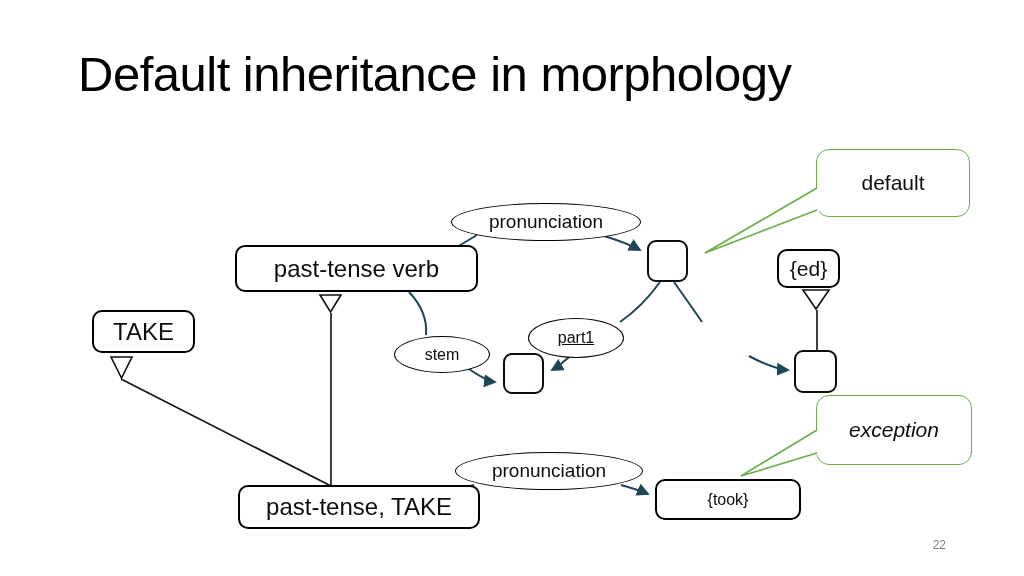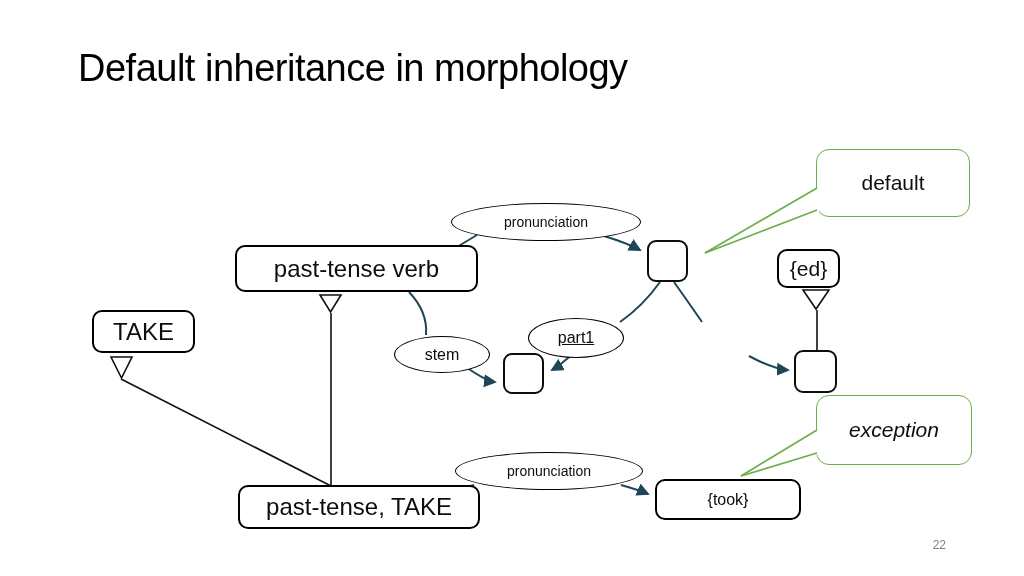--- a/index.html
+++ b/index.html
@@ -11,21 +11,21 @@
   .slide{
     position:relative;
     width:1024px;height:576px;
     background:#fff;
     overflow:hidden;
     font-family:"Liberation Sans", sans-serif;
     color:var(--ink);
   }
   .title{
     position:absolute;left:78px;top:48px;
-    font-size:38px;line-height:1.1;font-weight:400;
+    font-size:49px;line-height:1.1;font-weight:400;
     letter-spacing:-0.5px;color:#000;
     white-space:nowrap;
   }
   svg.layer{position:absolute;left:0;top:0;pointer-events:none;}
   #connector-layer{z-index:1;}
   #callout-tail-layer{z-index:3;}
   .node{
     position:absolute;z-index:2;
     display:flex;align-items:center;justify-content:center;
     background:#fff;box-sizing:border-box;
@@ -37,21 +37,21 @@
   .ellipsenode{
     border:1.6px solid #000;border-radius:50%;
   }
   .calloutnode{
     border:1.7px solid var(--green);border-radius:13px;
   }
   .fs24{font-size:24px;margin-left:28px;}
   .fs22{font-size:16px;}
   .fs21{font-size:21px;}
   .fs16{font-size:16px;}
-  .fs15{font-size:14px;}
+  .fs15{font-size:19px;}
   .page-number{
     position:absolute;right:78px;top:538px;z-index:2;
     font-size:12px;color:#7f7f7f;
   }
 </style>
 </head>
 <body>
 
 <div class="slide">
 

